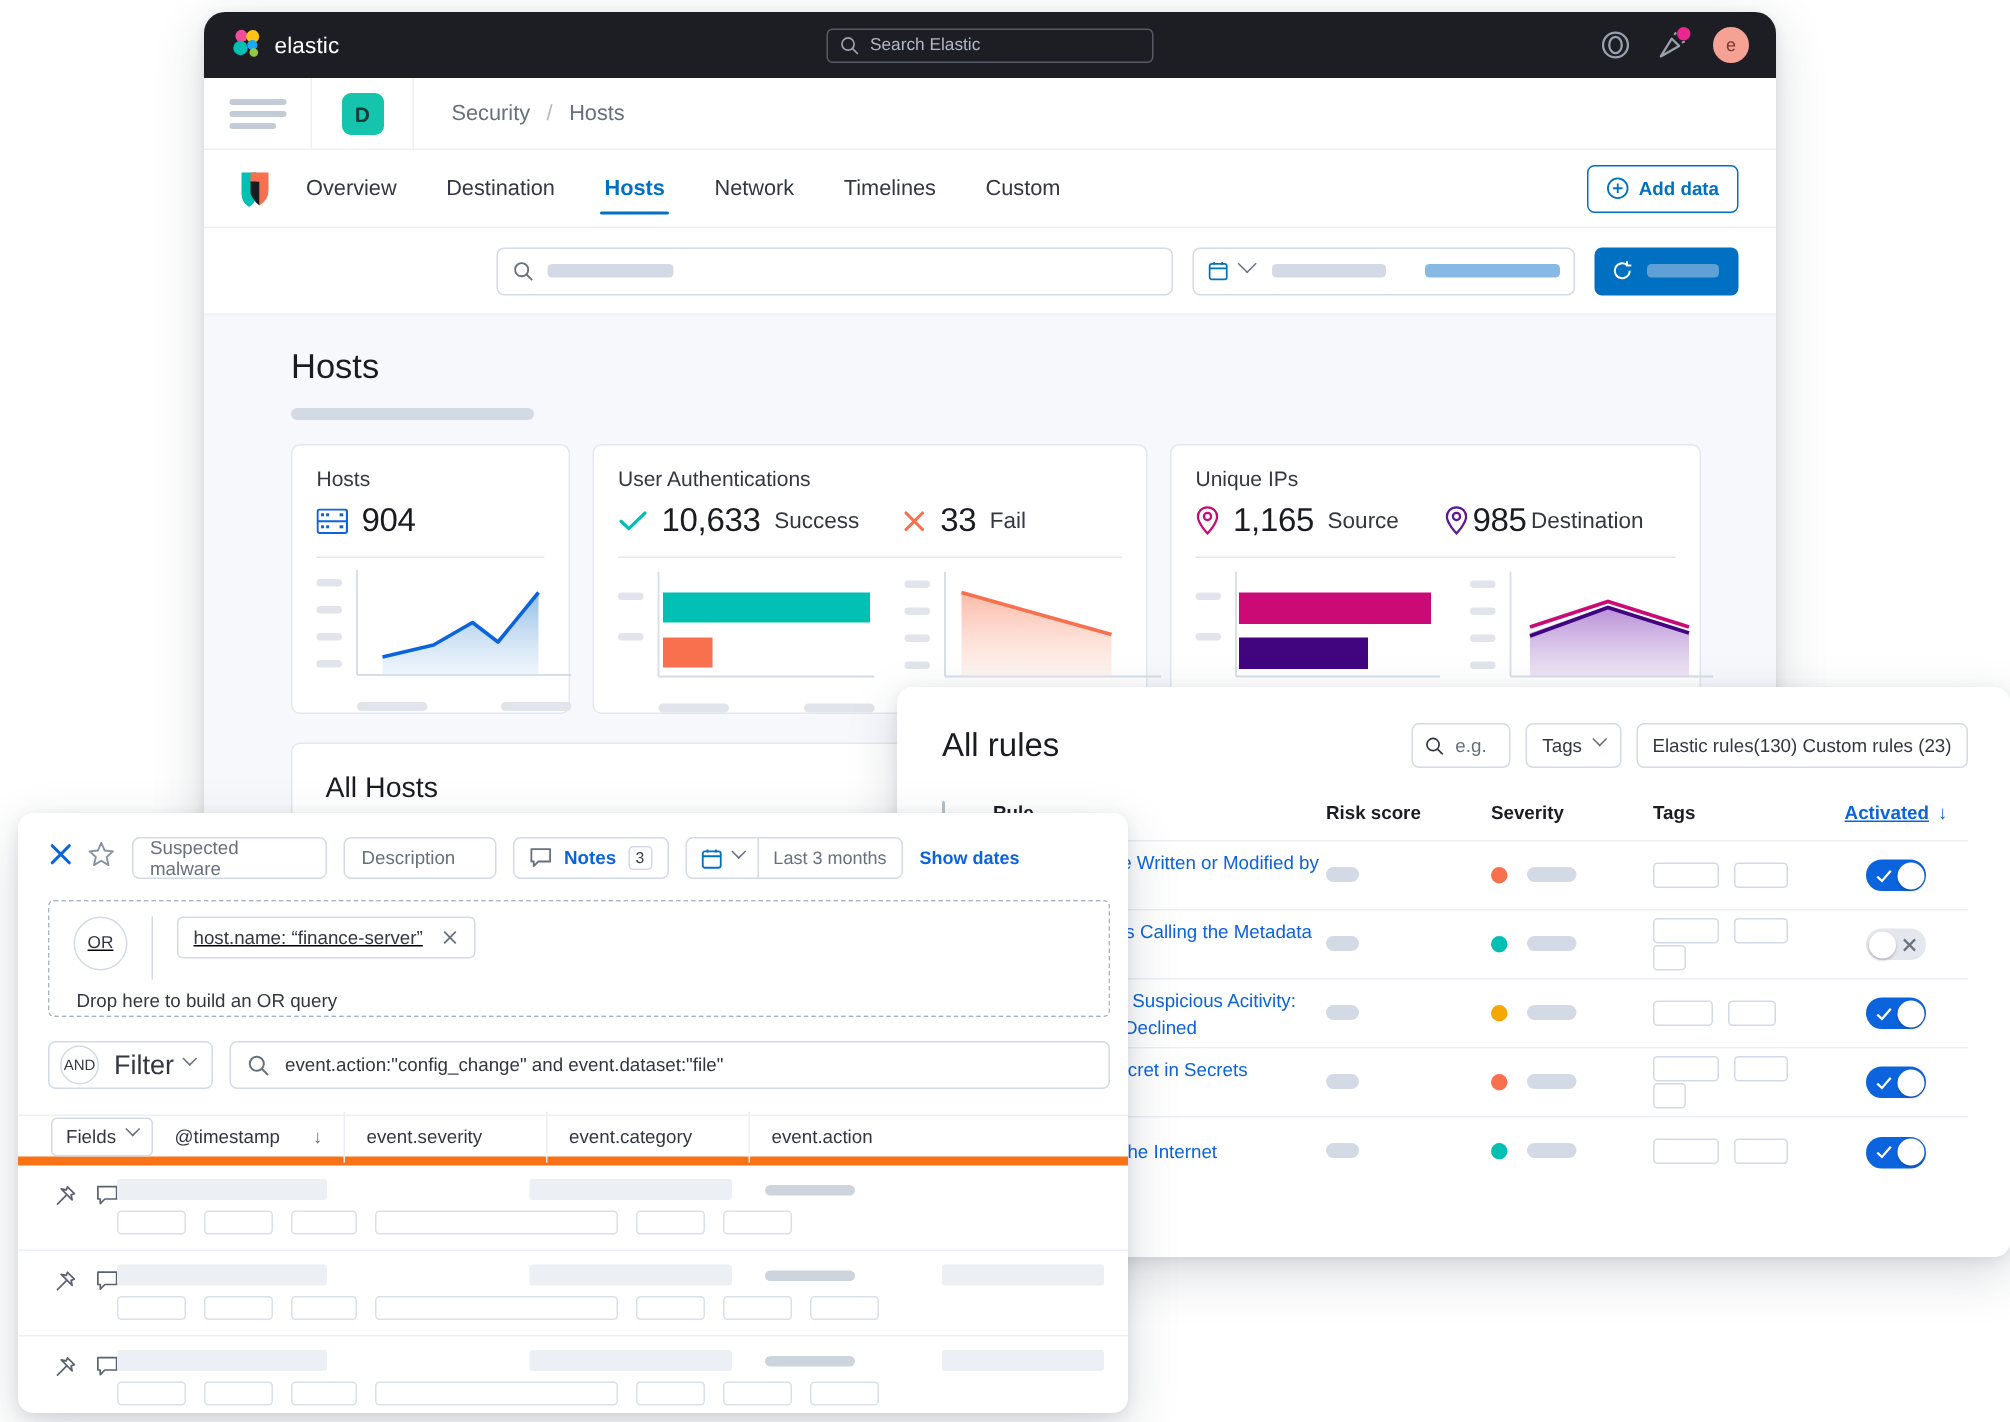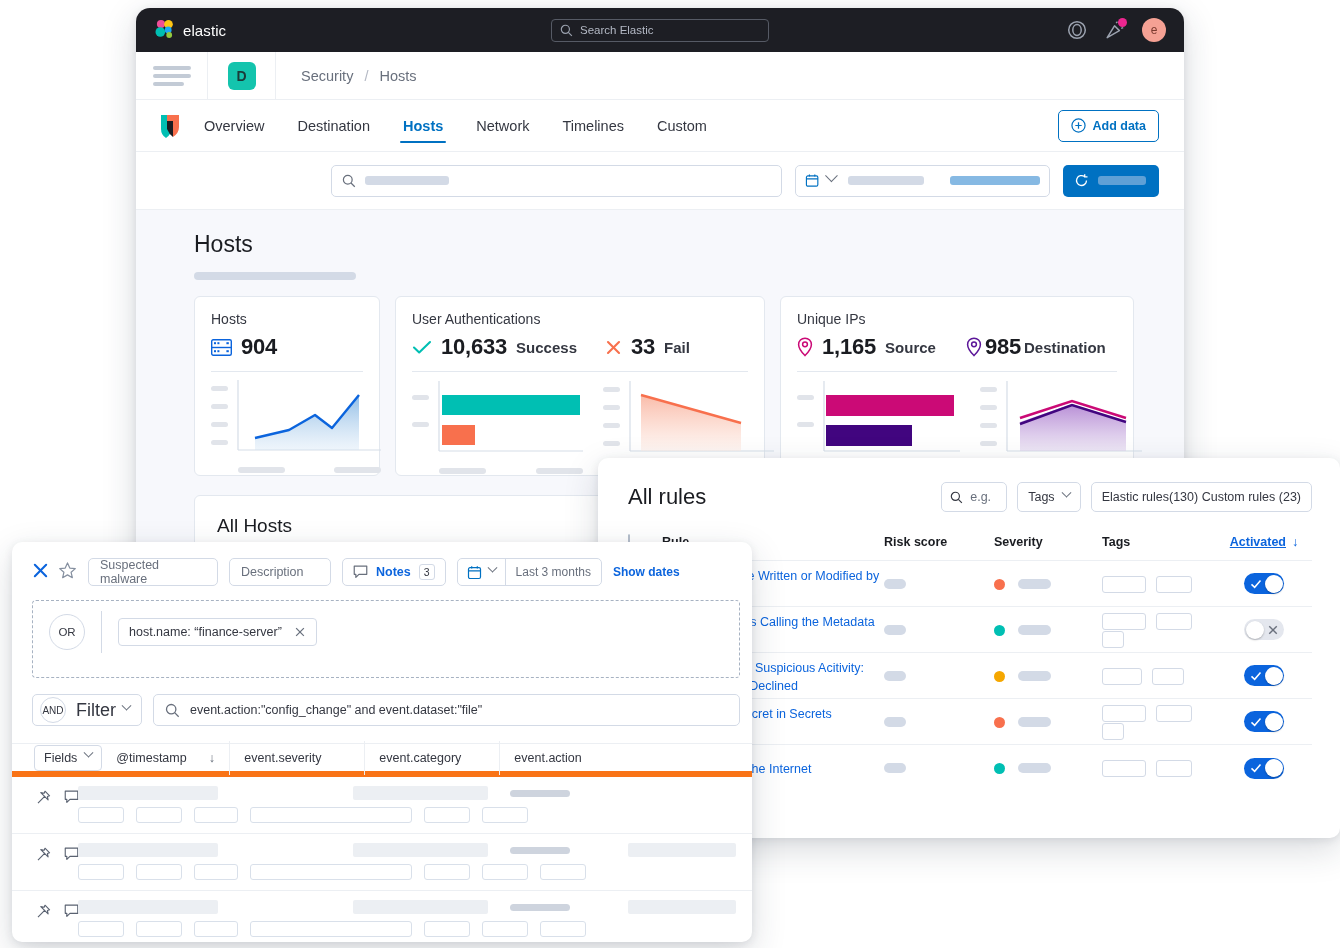--- a/index.html
+++ b/index.html
@@ -93,21 +93,21 @@
   .page-body { background:#f7f8fc; padding:17px 25px 0 25px; height:100%; }
   .page-title { font-size:23px; color:#1a1c21; margin:4px 0 0 33px; font-weight:400; }
   .title-skel { width:162px; height:8px; background:#d3dae6; border-radius:4px;
     margin:14px 0 0 33px; }
 
   .stat-cards { display:flex; gap:15px; margin:16px 0 0 33px; }
   .stat-card { background:#fff; border:1px solid #e3e8ef; border-radius:6px;
     padding:14px 16px 12px 16px; }
   .stat-card .card-title { font-size:14px; color:#343741; }
   .stat-row { display:flex; align-items:center; gap:28px; margin-top:7px; }
-  .stat-item { display:flex; align-items:center; gap:9px;font-weight:bold; }
+  .stat-item { display:flex; align-items:center; gap:9px; }
   .stat-num { font-size:22px; color:#1a1c21; letter-spacing:-.2px; }
   .stat-unit { font-size:15px; color:#343741; }
   .card-div { height:1px; background:#e3e8ef; margin:11px 0 0 0; }
   .charts-row { display:flex; gap:20px; margin-top:9px; }
   .mini-chart { position:relative; }
   .yticks { position:absolute; left:0; top:6px; display:flex; flex-direction:column; gap:13px; }
   .ytick { width:17px; height:5px; background:#e1e4ea; border-radius:3px; }
   .xlab-row { display:flex; justify-content:space-between; margin-top:7px; padding-left:27px; }
   .xlab { width:47px; height:6px; background:#e1e4ea; border-radius:3px; }
 
@@ -179,21 +179,21 @@
     color:#343741; padding:0 4px; line-height:14px; }
   .dtbtn { height:28px; border:1px solid #d3dae6; border-radius:5px; display:flex;
     align-items:center; background:#fff; }
   .dtbtn .seg1 { display:flex; align-items:center; gap:7px; padding:0 9px; }
   .dtbtn .seg2 { border-left:1px solid #d3dae6; padding:0 10px; font-size:12px;
     color:#69707d; height:100%; display:flex; align-items:center; }
   .show-dates { color:#0b64dd; font-size:12px; font-weight:700; cursor:pointer; }
 
   .droparea { margin:14px 12px 0 20px; border:1px dashed #a7b2c2; border-radius:4px;
     height:78px; padding:10px 0 0 16px; }
-  .or-row { display:flex; align-items:center; gap:0; }
+  .or-row { display:flex; align-items:flex-start; gap:0;text-decoration:underline; }
   .or-circle { width:36px; height:36px; border-radius:50%; border:1px solid #d3dae6;
     display:flex; align-items:center; justify-content:center; font-size:11.5px;
     color:#343741; }
   .or-divider { width:1px; height:42px; background:#d3dae6; margin:0 16px; }
   .chip { height:28px; border:1px solid #d3dae6; border-radius:4px; background:#fff;
     display:flex; align-items:center; gap:12px; padding:0 10px; font-size:12.5px;
     color:#343741; cursor:pointer; }
   .drop-hint { font-size:12.5px; color:#343741; margin:7px 0 0 2px; }
 
   .filter-row { display:flex; align-items:center; gap:11px; margin:16px 12px 0 20px; }
@@ -735,20 +735,21 @@
         <span class="or-circle">OR</span>
         <span class="or-divider"></span>
         <span class="chip">
           <span>host.name: “finance-server”</span>
           <svg width="12" height="12" viewBox="0 0 14 14">
             <line x1="2.5" y1="2.5" x2="11.5" y2="11.5" stroke="#69707d" stroke-width="1.4"></line>
             <line x1="11.5" y1="2.5" x2="2.5" y2="11.5" stroke="#69707d" stroke-width="1.4"></line>
           </svg>
         </span>
       </div>
+      <div class="drop-hint">Drop here to build an OR query</div>
     </div>
 
     <div class="filter-row">
       <div class="and-grp">
         <span class="and-circle">AND</span>
         <span class="filter-lbl">
           <span>Filter</span>
           <i class="chev" style="width:7px;height:7px;border-width:1.4px;margin-top:-4px;"></i>
         </span>
       </div>

